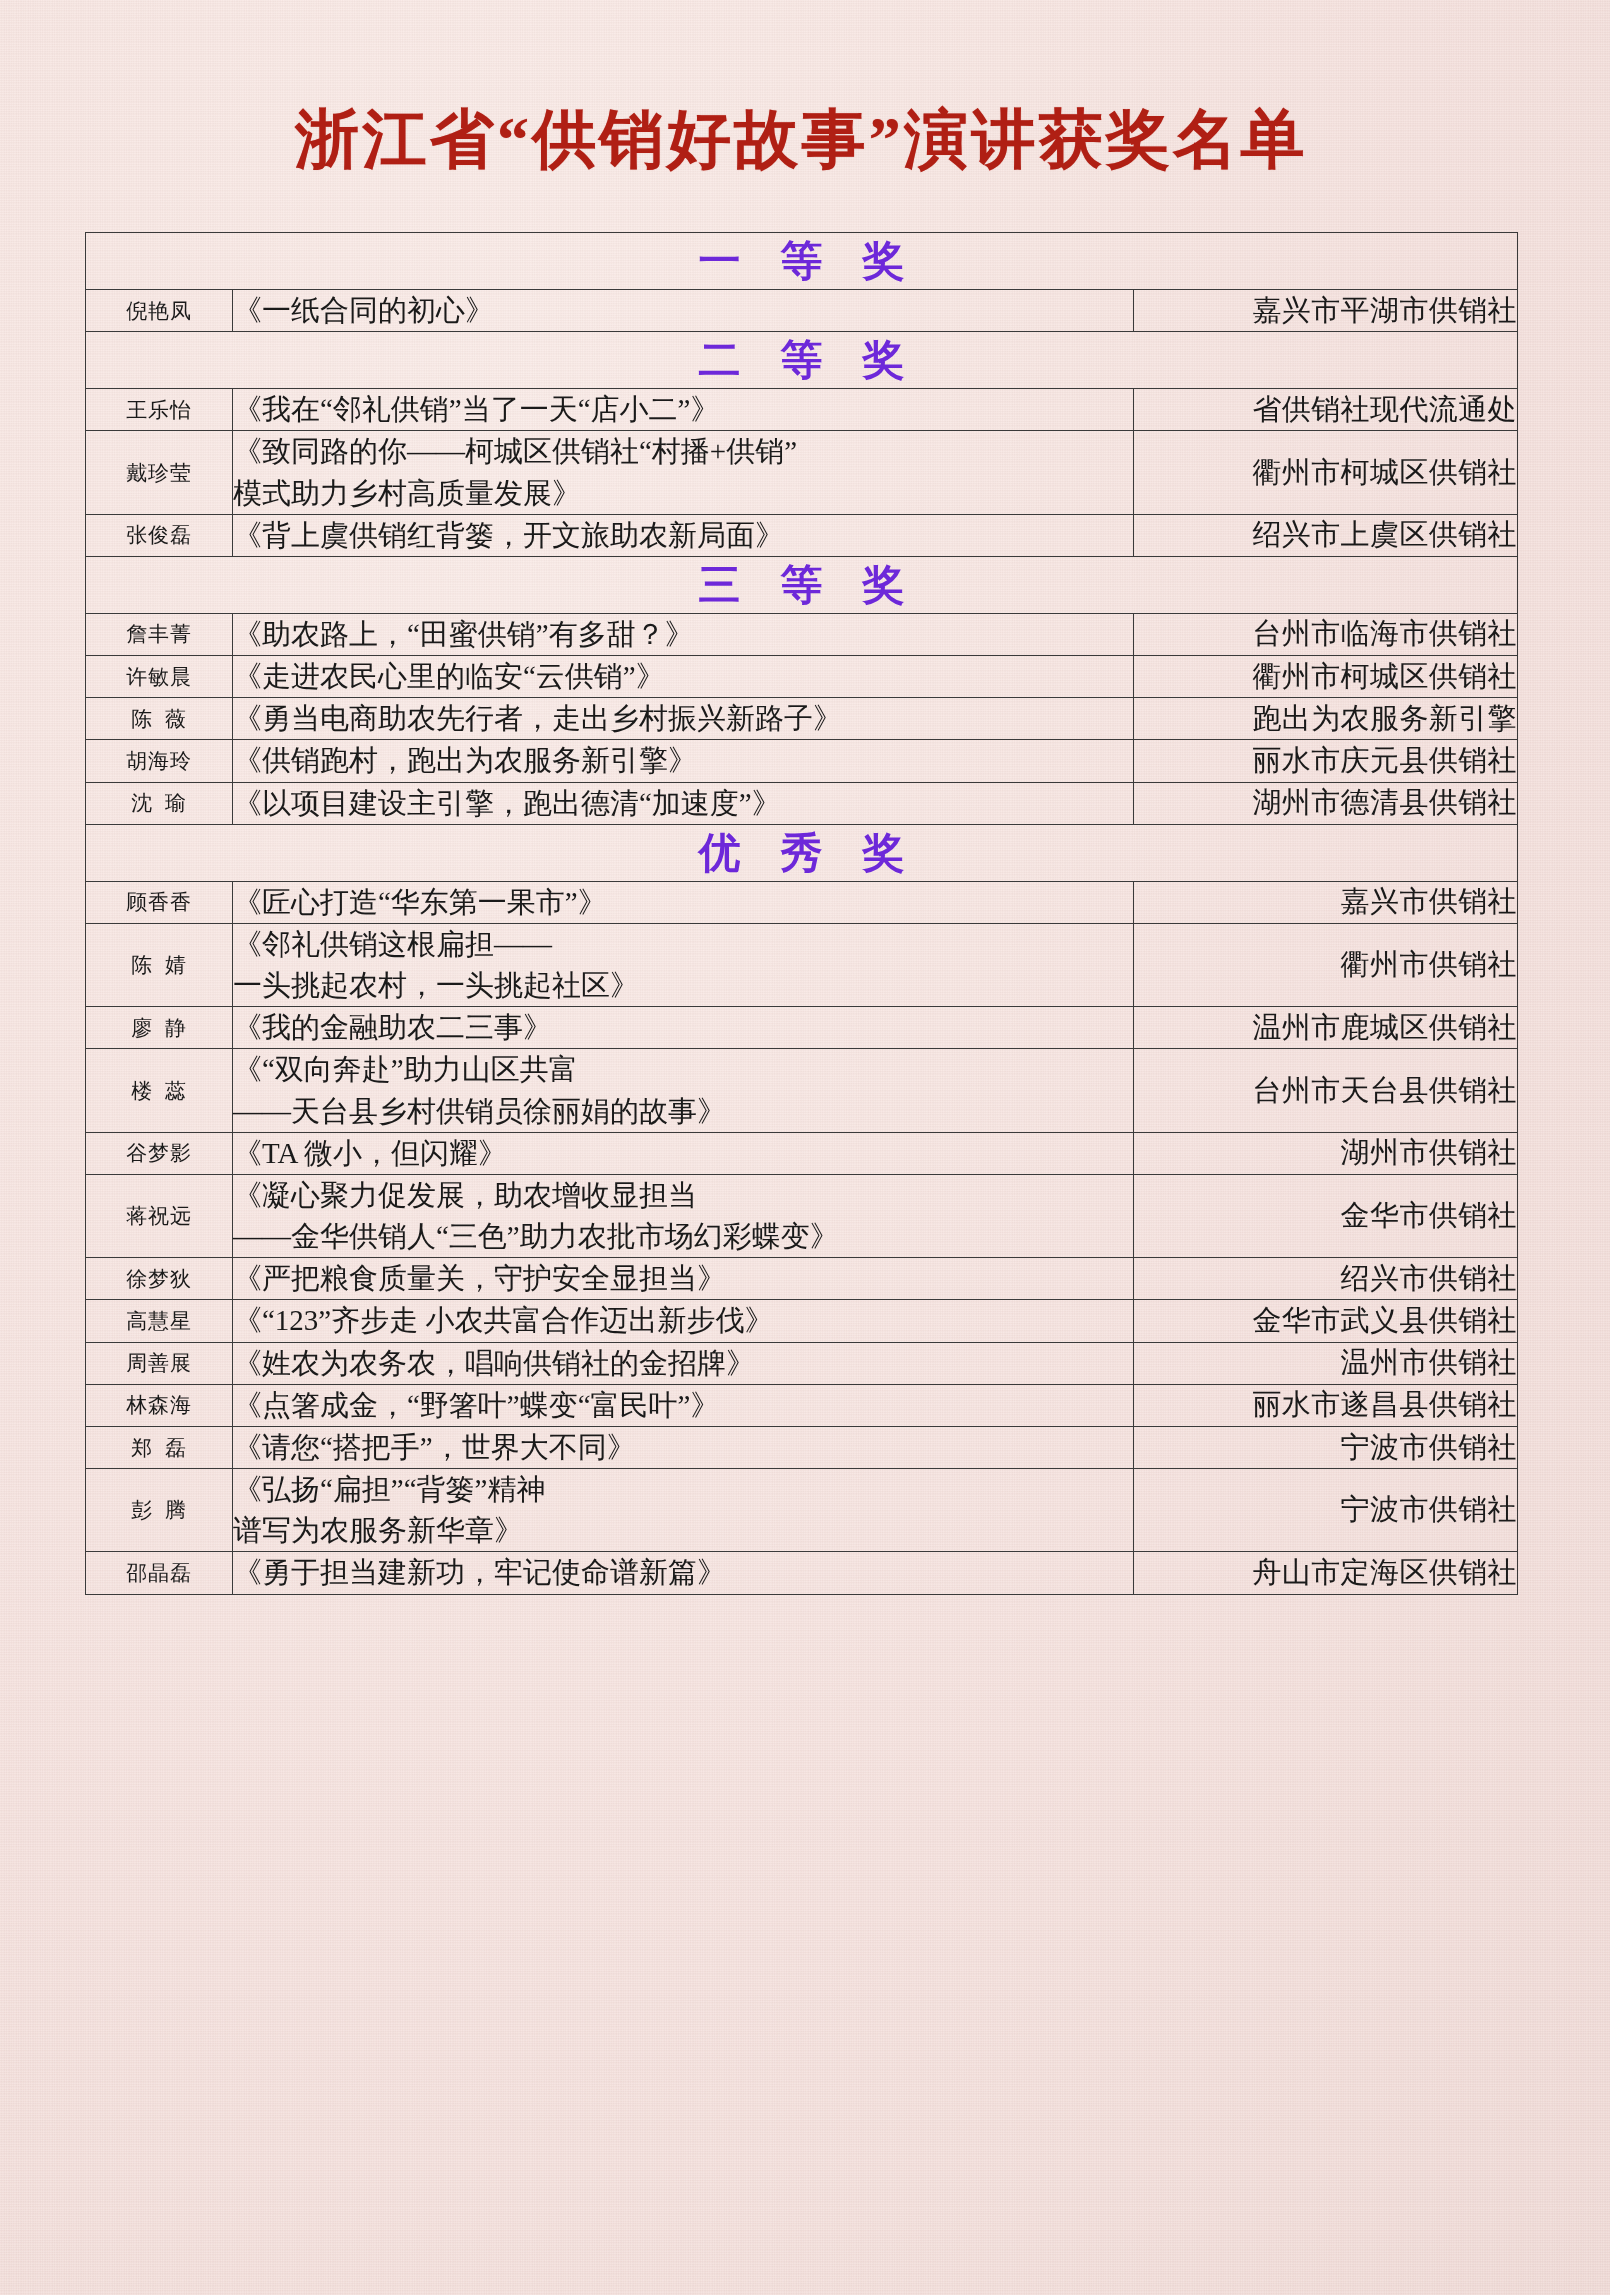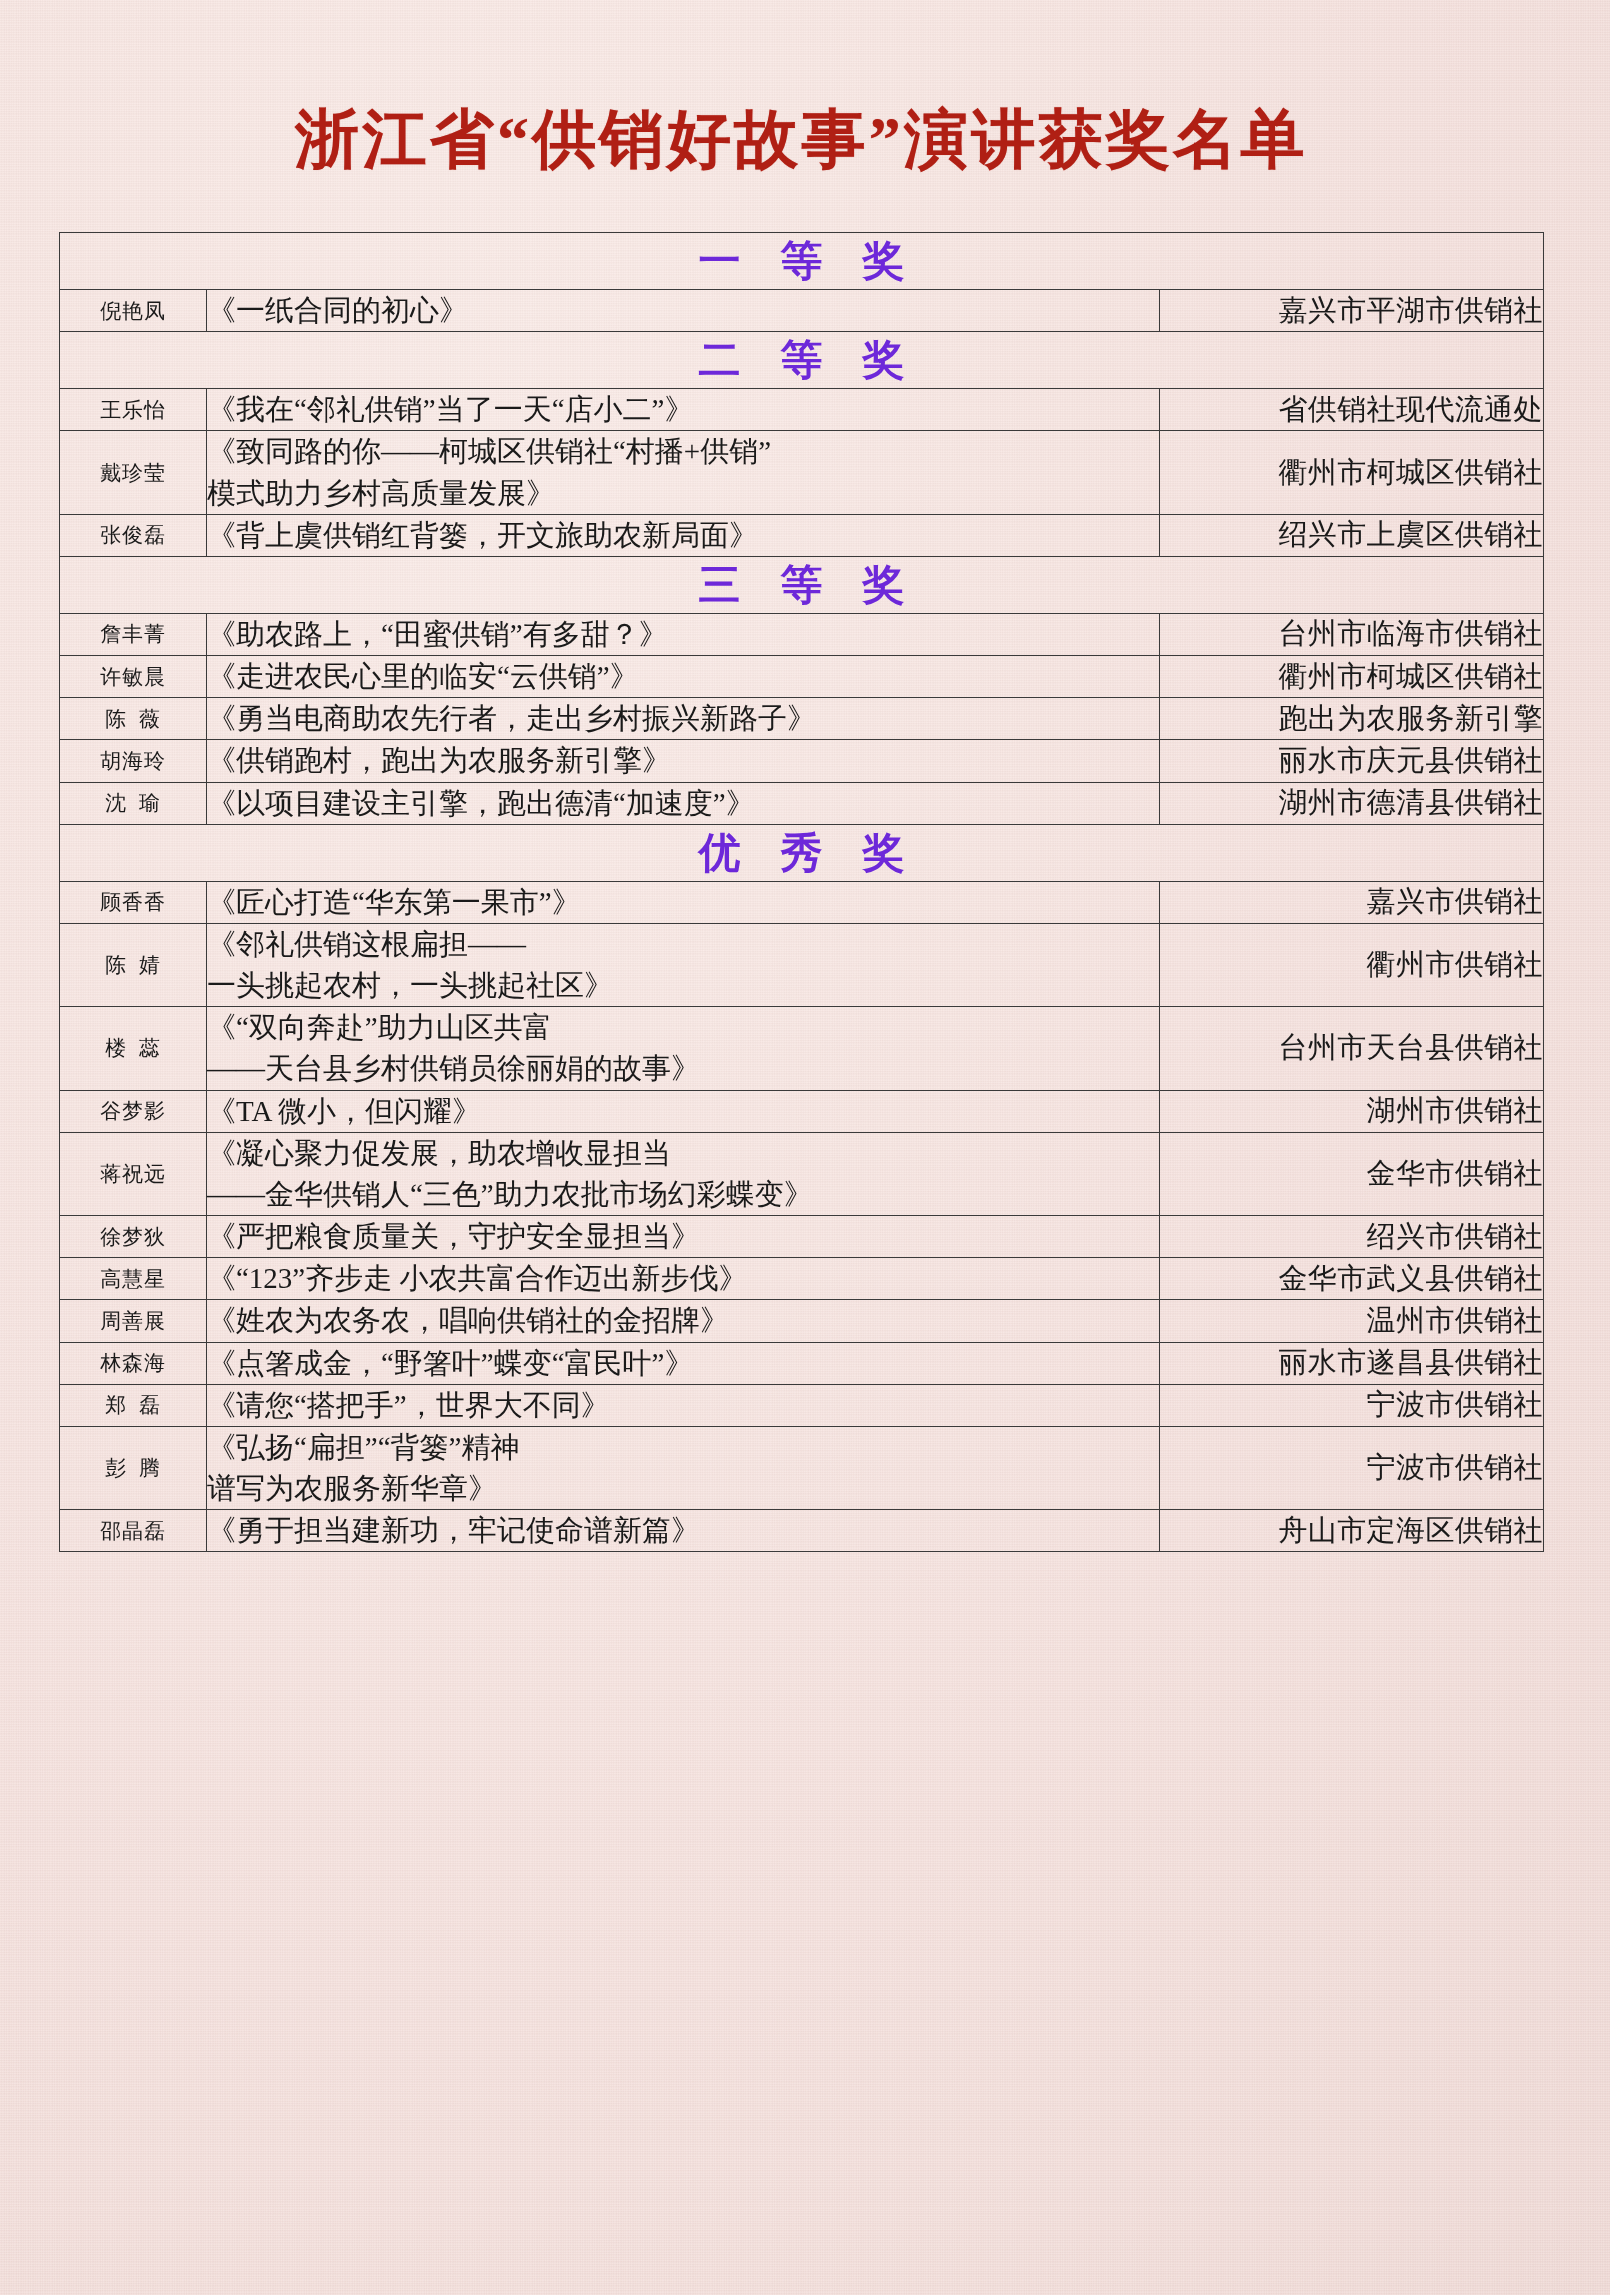--- a/index.html
+++ b/index.html
@@ -23,21 +23,21 @@
       repeating-linear-gradient(0deg, rgba(255,255,255,0.10) 0px, rgba(255,255,255,0.10) 0.8px, rgba(0,0,0,0.012) 1.6px, rgba(0,0,0,0.012) 2.4px),
       repeating-linear-gradient(90deg, rgba(255,255,255,0.08) 0px, rgba(255,255,255,0.08) 0.8px, rgba(0,0,0,0.010) 1.6px, rgba(0,0,0,0.010) 2.4px),
       radial-gradient(ellipse at 30% 20%, #f9eae6 0%, #f4e0dc 60%, #efd9d5 100%);
     pointer-events: none;
   }
   .page {
     position: relative;
     width: 1603px;
     height: 2295px;
     box-sizing: border-box;
-    padding: 0 59px;
+    padding: 0 85px;
   }
   .doc-title {
     text-align: center;
     color: #b01f14;
     font-size: 64px;
     font-weight: bold;
     letter-spacing: 3.3px;
     padding-top: 96px;
     padding-bottom: 49px;
     font-family: "Liberation Serif", "DejaVu Serif", serif;
@@ -175,20 +175,25 @@
         <td class="cell-title">《匠心打造“华东第一果市”》</td>
         <td class="cell-org">嘉兴市供销社</td>
       </tr>
       <tr>
         <td class="cell-name">陈  婧</td>
         <td class="cell-title">《邻礼供销这根扁担——
 一头挑起农村，一头挑起社区》</td>
         <td class="cell-org">衢州市供销社</td>
       </tr>
       <tr>
+        <td class="cell-name">廖  静</td>
+        <td class="cell-title">《我的金融助农二三事》</td>
+        <td class="cell-org">温州市鹿城区供销社</td>
+      </tr>
+      <tr>
         <td class="cell-name">楼  蕊</td>
         <td class="cell-title">《“双向奔赴”助力山区共富
  ——天台县乡村供销员徐丽娟的故事》</td>
         <td class="cell-org">台州市天台县供销社</td>
       </tr>
       <tr>
         <td class="cell-name">谷梦影</td>
         <td class="cell-title">《TA 微小，但闪耀》</td>
         <td class="cell-org">湖州市供销社</td>
       </tr>

